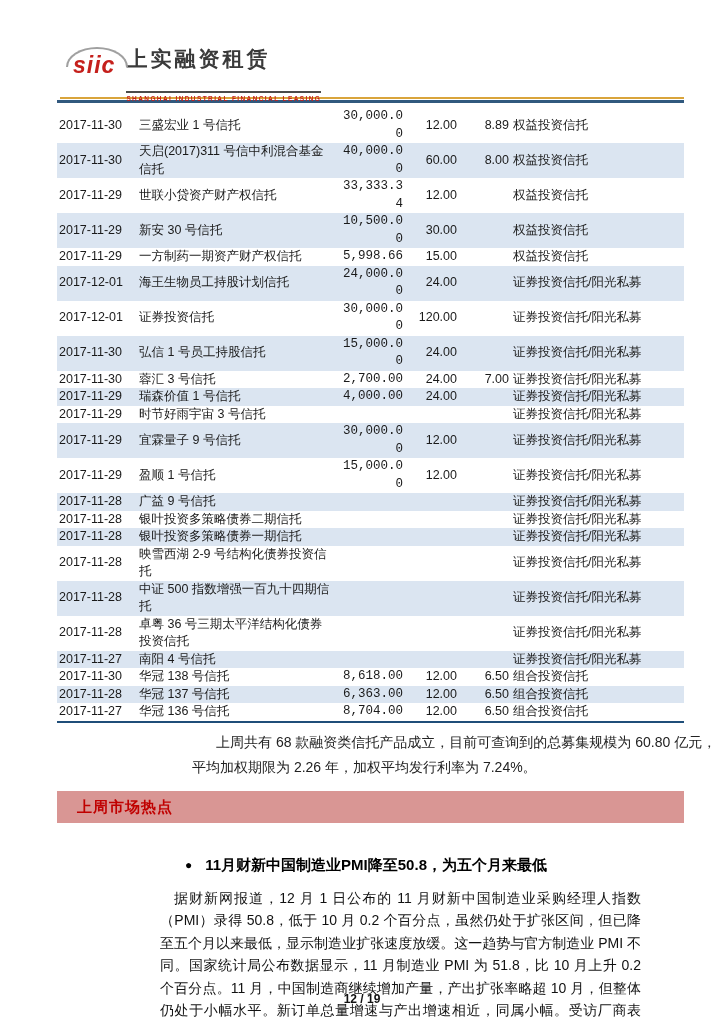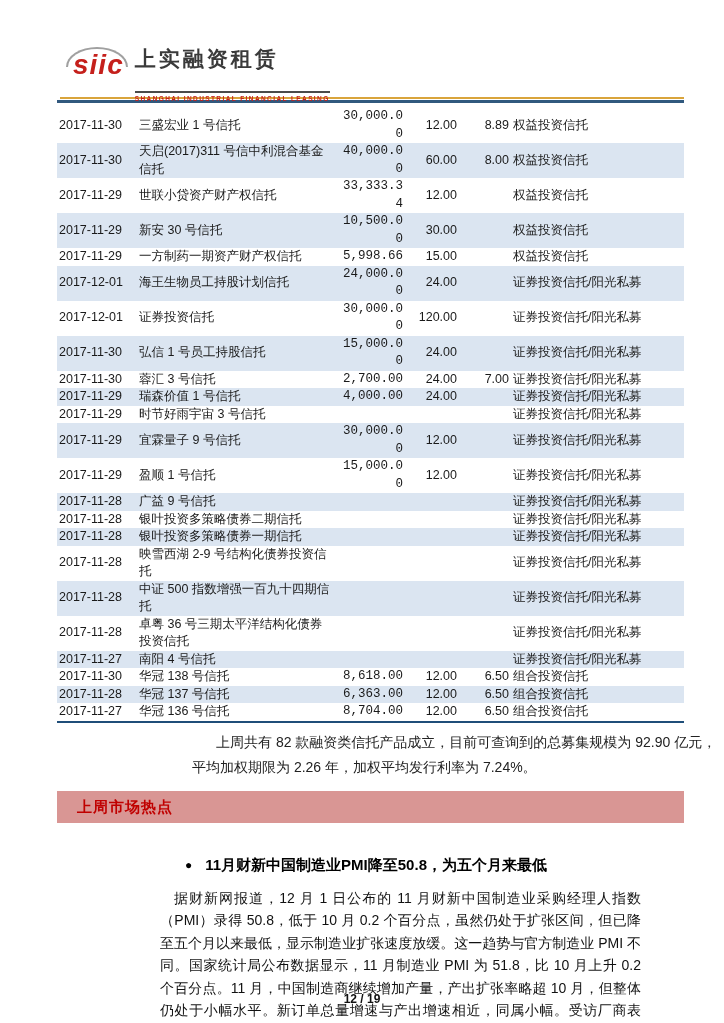--- a/index.html
+++ b/index.html
@@ -6,21 +6,21 @@
   body{
     width:724px;height:1023px;background:#ffffff;position:relative;overflow:hidden;
     font-family:"Liberation Sans","DejaVu Sans",sans-serif;color:#1a1a1a;
   }
   .content{position:absolute;left:57px;top:0;width:627px;}
 
   
   .logo-row{display:flex;align-items:flex-start;gap:11px;margin:46px 0 0 16px;height:40px;}
   .siic-mark{
     position:relative;color:#c5201c;font-style:italic;font-weight:bold;
-    font-size:28px;line-height:26px;letter-spacing:1px;margin-top:6px;
+    font-size:23px;line-height:26px;letter-spacing:1px;margin-top:6px;
   }
   .siic-mark .swoosh{
     position:absolute;top:-5px;left:-7px;width:58px;height:18px;
     border:2px solid #a0a0a0;border-bottom:none;
     border-radius:50% 50% 0 0 / 100% 100% 0 0;pointer-events:none;
   }
   .brand-block{display:flex;flex-direction:column;}
   .brand-cn{
     font-size:21px;font-weight:bold;color:#3a3a3a;letter-spacing:3px;
     border-bottom:2px solid #4a4a4a;padding-bottom:20px;line-height:25px;
@@ -296,21 +296,21 @@
       <td class="c-name">华冠 136 号信托</td>
       <td class="c-amount">8,704.00</td>
       <td class="c-term">12.00</td>
       <td class="c-rate">6.50</td>
       <td class="c-type">组合投资信托</td>
     </tr>
   </tbody>
   </table>
 
   <div class="summary">
-    <div class="line first">上周共有 82 款融资类信托产品成立，目前可查询到的总募集规模为 92.90 亿元，</div>
+    <div class="line first">上周共有 68 款融资类信托产品成立，目前可查询到的总募集规模为 60.80 亿元，</div>
     <div class="line">平均加权期限为 2.26 年，加权平均发行利率为 7.24%。</div>
   </div>
 
   <div class="banner">上周市场热点</div>
 
   <div class="hl">
 
     <div class="hl-head first">
       <span class="dot">●</span>
       <span>11月财新中国制造业PMI降至50.8，为五个月来最低</span>

